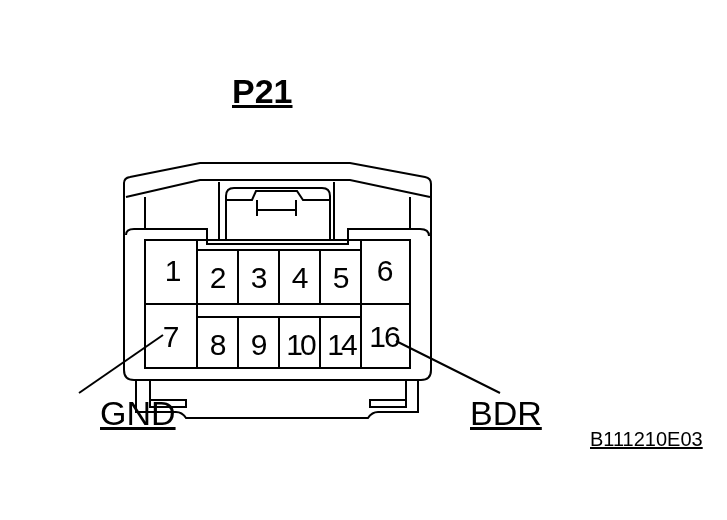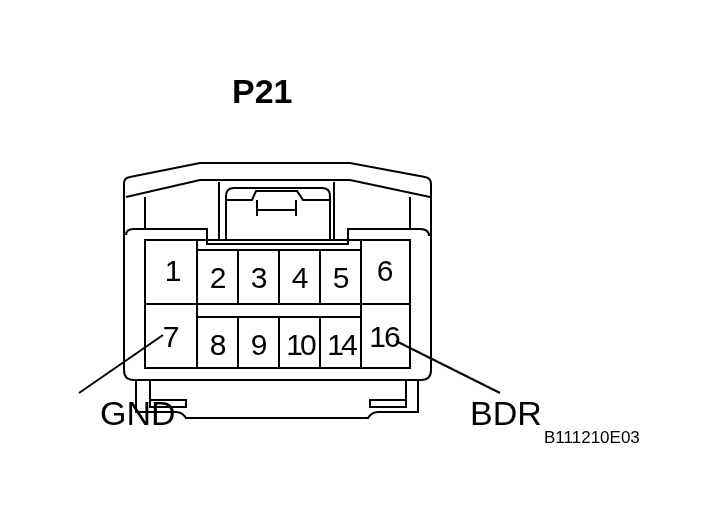--- a/index.html
+++ b/index.html
@@ -1,23 +1,23 @@
 <!DOCTYPE html>
 <html><head>
 <meta charset="utf-8">
 <style>
   html, body { margin: 0; padding: 0; background: #ffffff; }
   body { width: 727px; height: 520px; position: relative; overflow: hidden;
          font-family: "Liberation Sans", sans-serif; color: #000; }
-  .abs { position: absolute; }
+  .abs { position: absolute; text-decoration: underline; }
   .title { left: 232px; top: 72px; font-size: 34px; font-weight: bold; letter-spacing: 0px; }
   .label { font-size: 34px; }
   .gnd { left: 52px; top: 394px; margin-left: 48px; }
   .bdr { left: 470px; top: 394px; }
-  .code { left: 544px; top: 428px; font-size: 17px; }
+  .code { left: 590px; top: 428px; font-size: 20px; }
   svg { position: absolute; left: 0; top: 0; }
   .pin { position: absolute; font-size: 30px; text-align: center; line-height: 1; }
 </style>
 </head>
 <body>
 
 <div class="abs title">P21</div>
 
 <svg width="727" height="520" viewBox="0 0 727 520">
   <g fill="none" stroke="#000" stroke-width="2">

